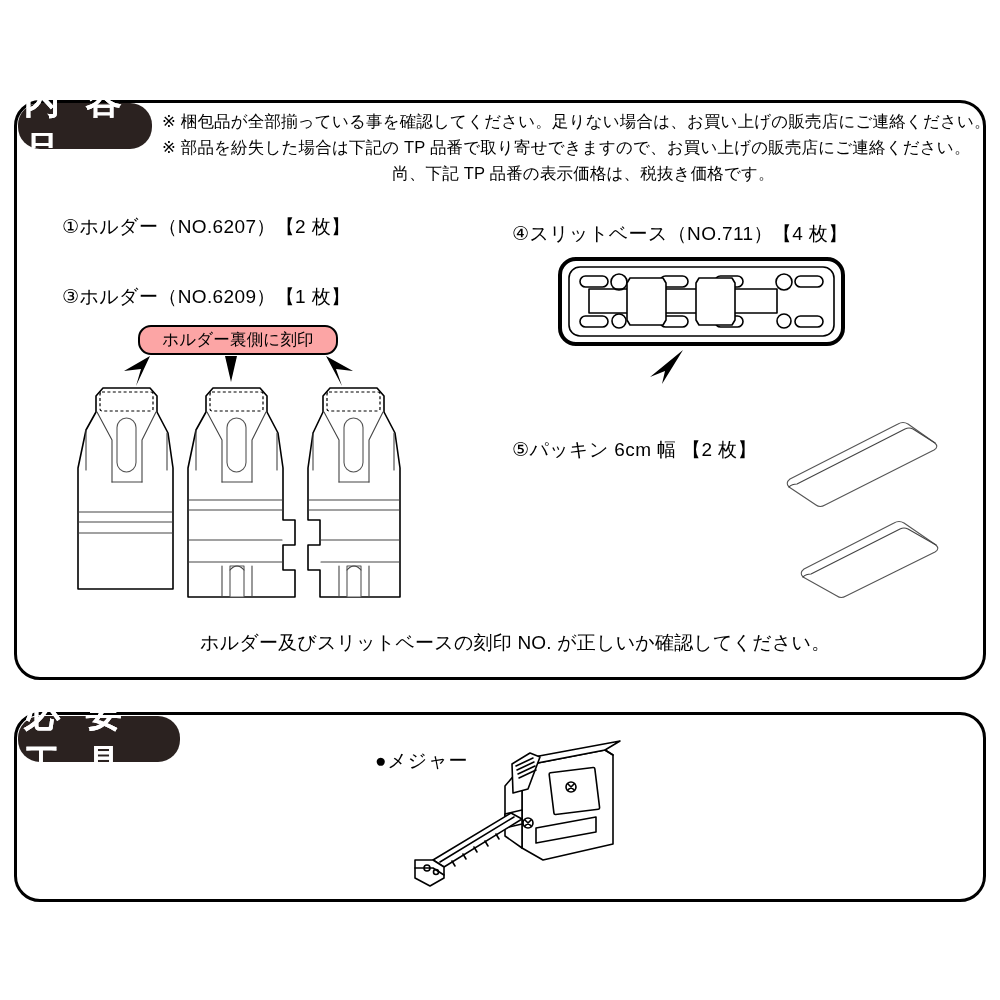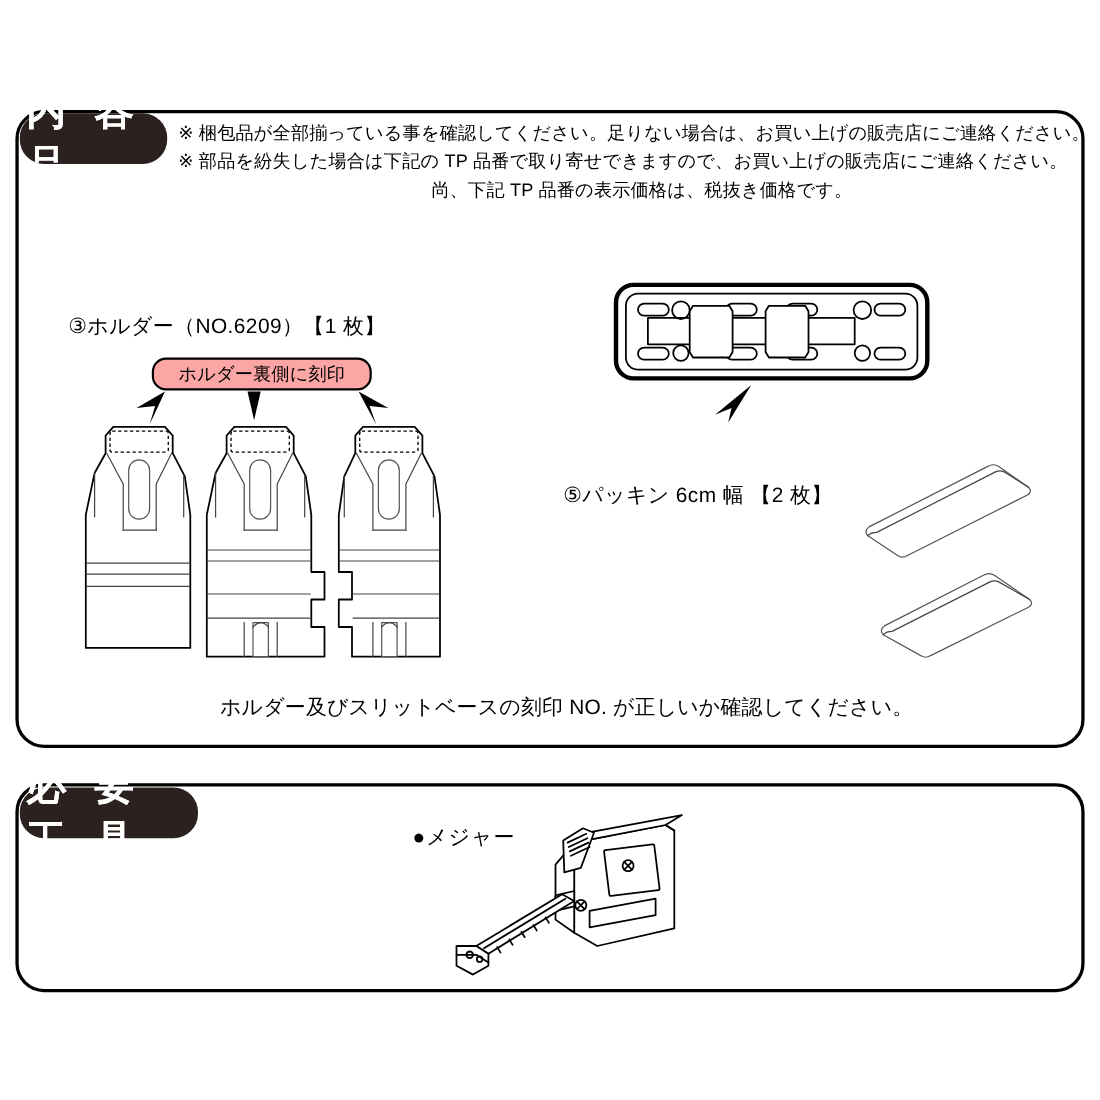--- a/index.html
+++ b/index.html
@@ -321,21 +321,23 @@
   <div class="badge" id="badge-contents">内 容 品</div>
 
   <div class="badge" id="badge-tools">必 要 工 具</div>
 
   <div class="notes">
     <div class="line">※ 梱包品が全部揃っている事を確認してください。足りない場合は、お買い上げの販売店にご連絡ください。</div>
     <div class="line">※ 部品を紛失した場合は下記の TP 品番で取り寄せできますので、お買い上げの販売店にご連絡ください。</div>
     <div class="line indent">尚、下記 TP 品番の表示価格は、税抜き価格です。</div>
   </div>
 
+  <div class="item-label" id="item-1">①ホルダー（NO.6207）【2 枚】</div>
   <div class="item-label" id="item-3">③ホルダー（NO.6209）【1 枚】</div>
+  <div class="item-label" id="item-4">④スリットベース（NO.711）【4 枚】</div>
   <div class="item-label" id="item-5">⑤パッキン 6cm 幅 【2 枚】</div>
 
   <div class="callout" id="callout-holder">ホルダー裏側に刻印</div>
 
 
   <div id="footer-note">ホルダー及びスリットベースの刻印 NO. が正しいか確認してください。</div>
 
   <div id="tool-measure">●メジャー</div>
 
 </div>

